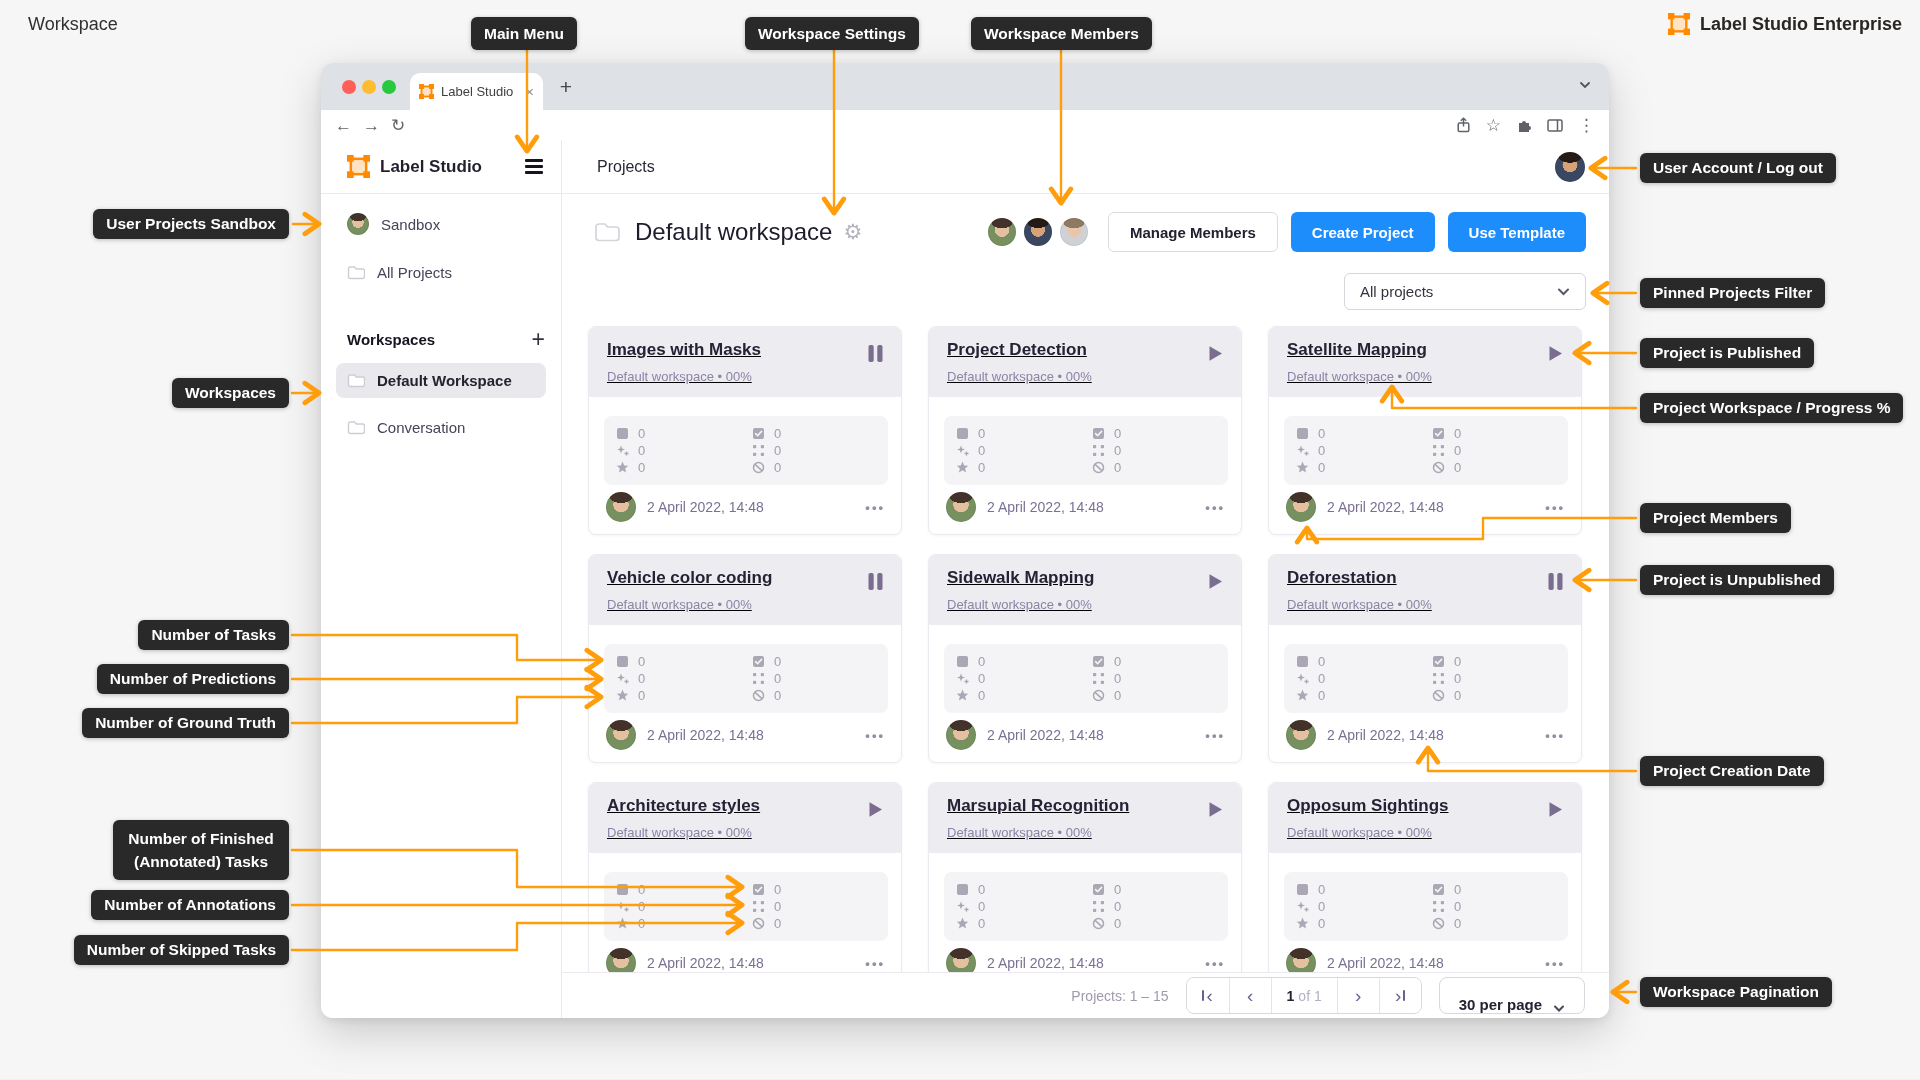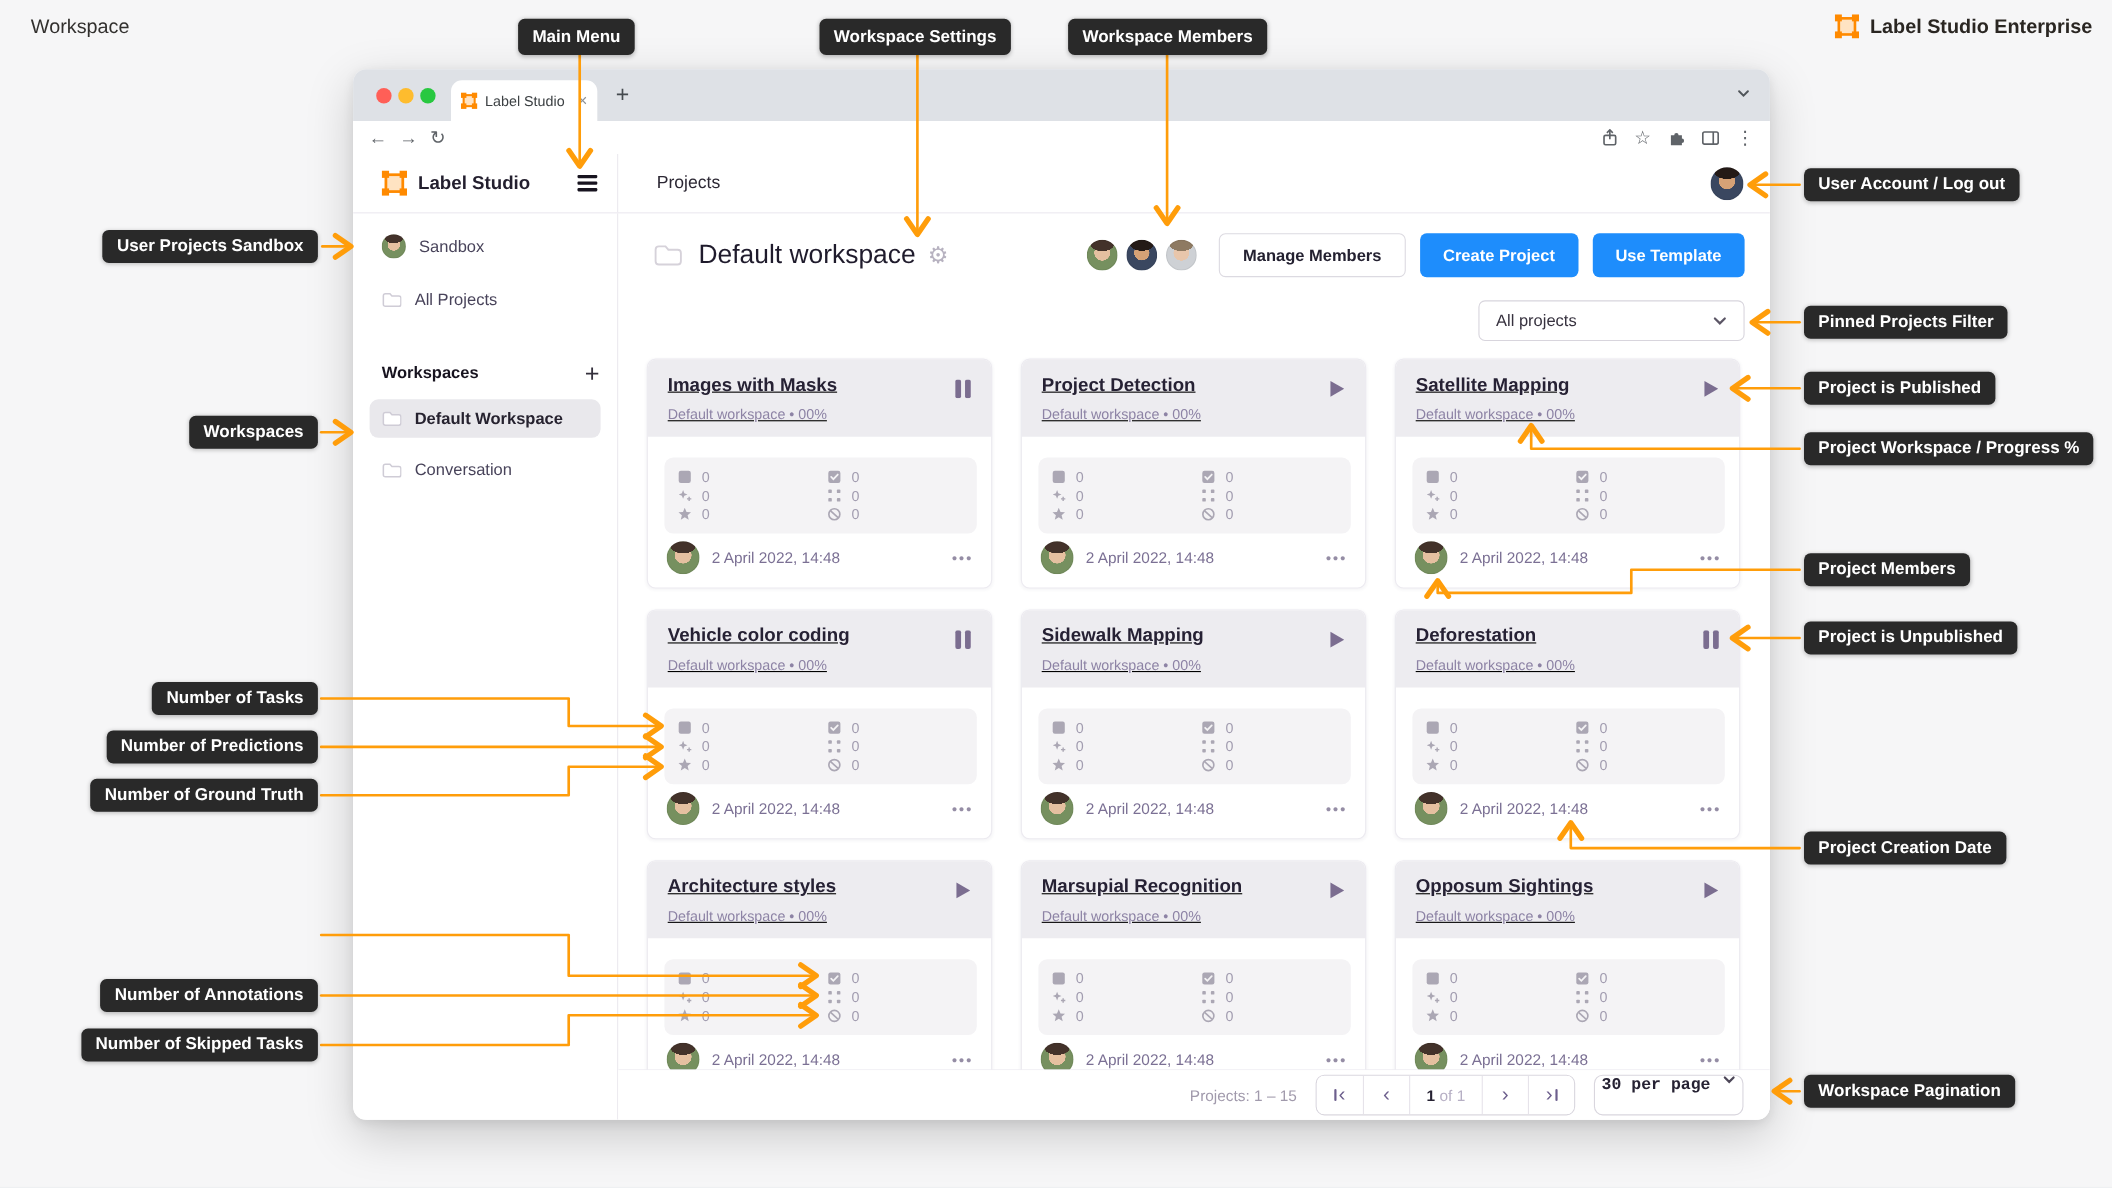--- a/index.html
+++ b/index.html
@@ -138,22 +138,22 @@
   .pg-group { display:flex; height:37px; border:1px solid #d9d6de; border-radius:8px; overflow:hidden; }
   .pg-cell { width:42px; display:flex; align-items:center; justify-content:center; font-size:19px;
              color:#6d5f8d; background:#fff; }
   .pg-cell + .pg-cell { border-left:1px solid #e6e3ea; }
   .pg-cell.lbl { width:66px; font-size:14px; gap:4px; }
   .pg-cur { font-weight:700; color:#262233; }
   .pg-of { color:#b6afc4; }
   .pg-bar-l::before, .pg-bar-r::after { content:""; display:inline-block; width:2px; height:11px;
              background:#6d5f8d; border-radius:1px; }
   .pg-bar-l::before { margin-right:2px; } .pg-bar-r::after { margin-left:2px; }
-  .perpage { height:37px; border:1px solid #d9d6de; border-radius:8px; display:flex; align-items:flex-start;
-             gap:11px; padding:0 6px; font-size:15px; font-weight:700; color:#262233;font-family:Liberation Mono, monospace; }
+  .perpage { height:37px; border:1px solid #d9d6de; border-radius:8px; display:flex; align-items:flex-end;
+             gap:11px; padding:0 19px; font-size:15px; font-weight:700; color:#262233; }
 </style>
 </head>
 <body>
 
 <div class="stage">
 
   <div class="corner-label">Workspace</div>
 
   <div class="brand">
     <svg width="22" height="22" viewBox="0 0 24 24">
@@ -858,20 +858,21 @@
   </div>
 
   <div class="pill top" id="p-main-menu">Main Menu</div>
   <div class="pill top" id="p-ws-settings">Workspace Settings</div>
   <div class="pill top" id="p-ws-members">Workspace Members</div>
   <div class="pill l" id="p-sandbox">User Projects Sandbox</div>
   <div class="pill l" id="p-workspaces">Workspaces</div>
   <div class="pill l" id="p-tasks">Number of Tasks</div>
   <div class="pill l" id="p-pred">Number of Predictions</div>
   <div class="pill l" id="p-gt">Number of Ground Truth</div>
+  <div class="pill l two-line" id="p-finished">Number of Finished (Annotated) Tasks</div>
   <div class="pill l" id="p-annot">Number of Annotations</div>
   <div class="pill l" id="p-skip">Number of Skipped Tasks</div>
   <div class="pill r" id="p-account">User Account / Log out</div>
   <div class="pill r" id="p-pinned">Pinned Projects Filter</div>
   <div class="pill r" id="p-published">Project is Published</div>
   <div class="pill r" id="p-progress">Project Workspace / Progress %</div>
   <div class="pill r" id="p-members">Project Members</div>
   <div class="pill r" id="p-unpublished">Project is Unpublished</div>
   <div class="pill r" id="p-creation">Project Creation Date</div>
   <div class="pill r" id="p-pagination">Workspace Pagination</div>

